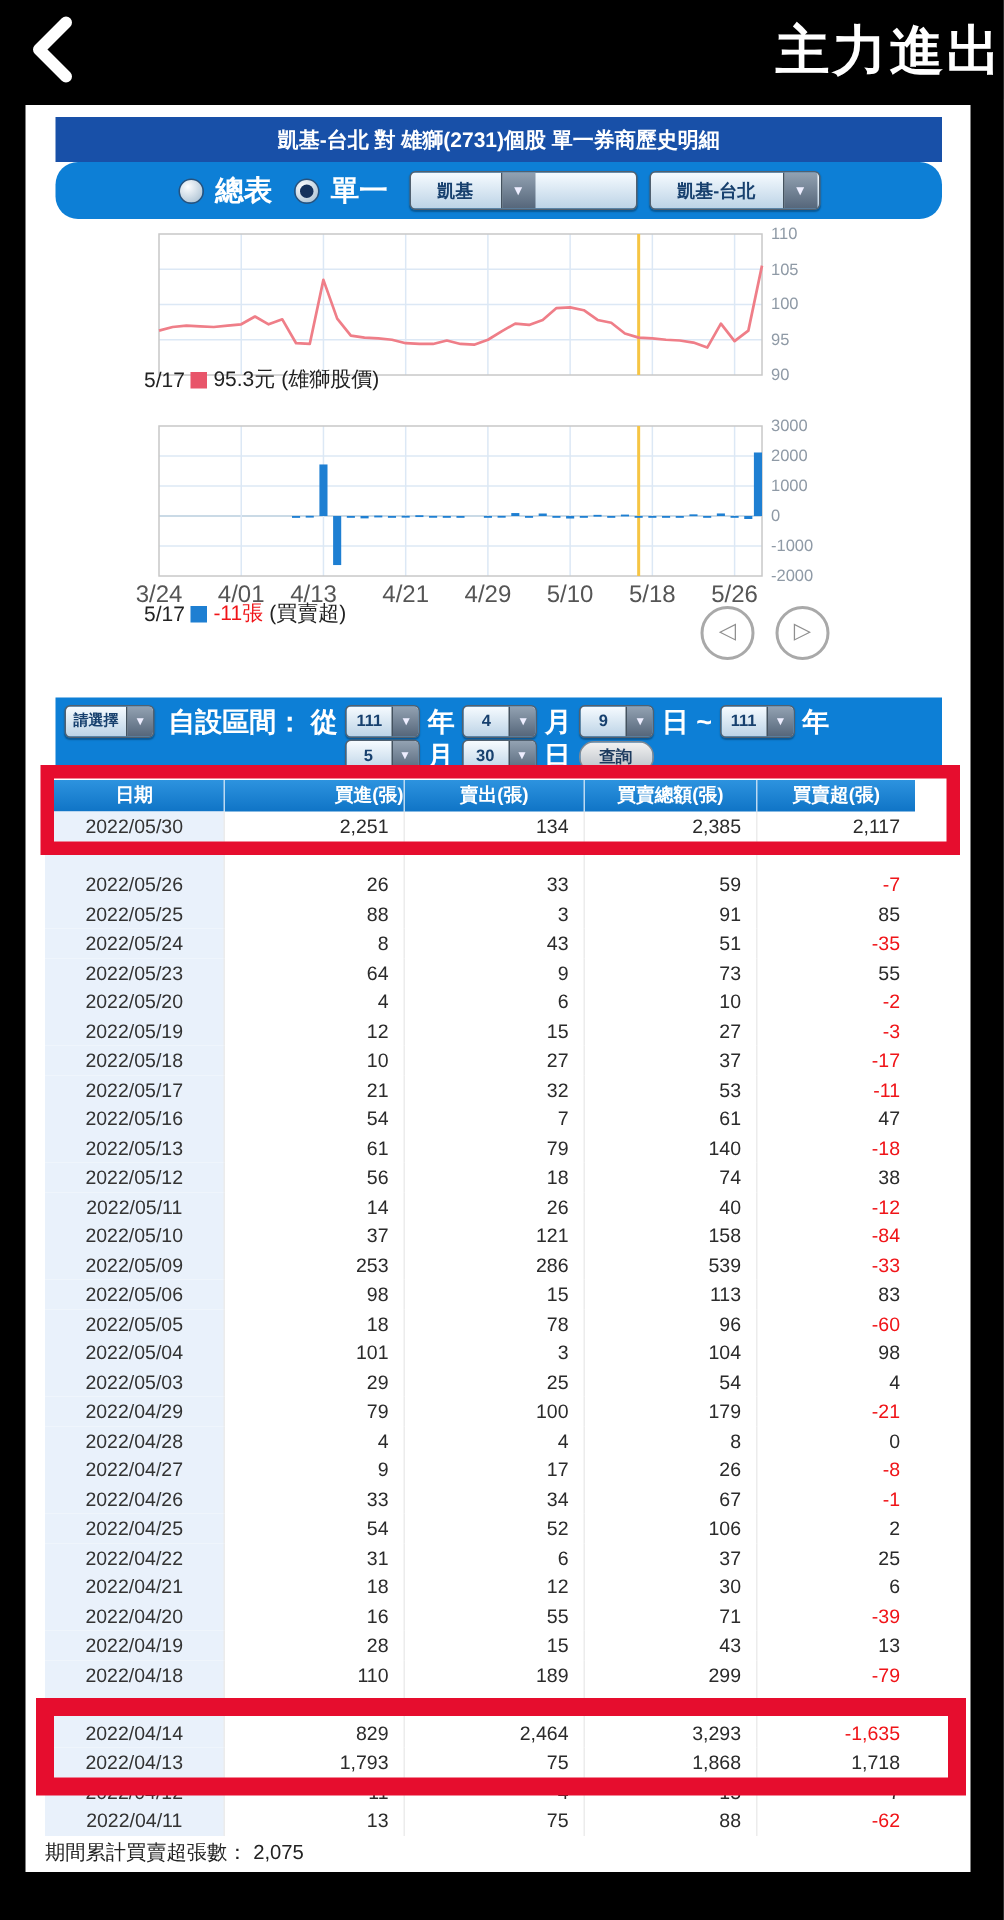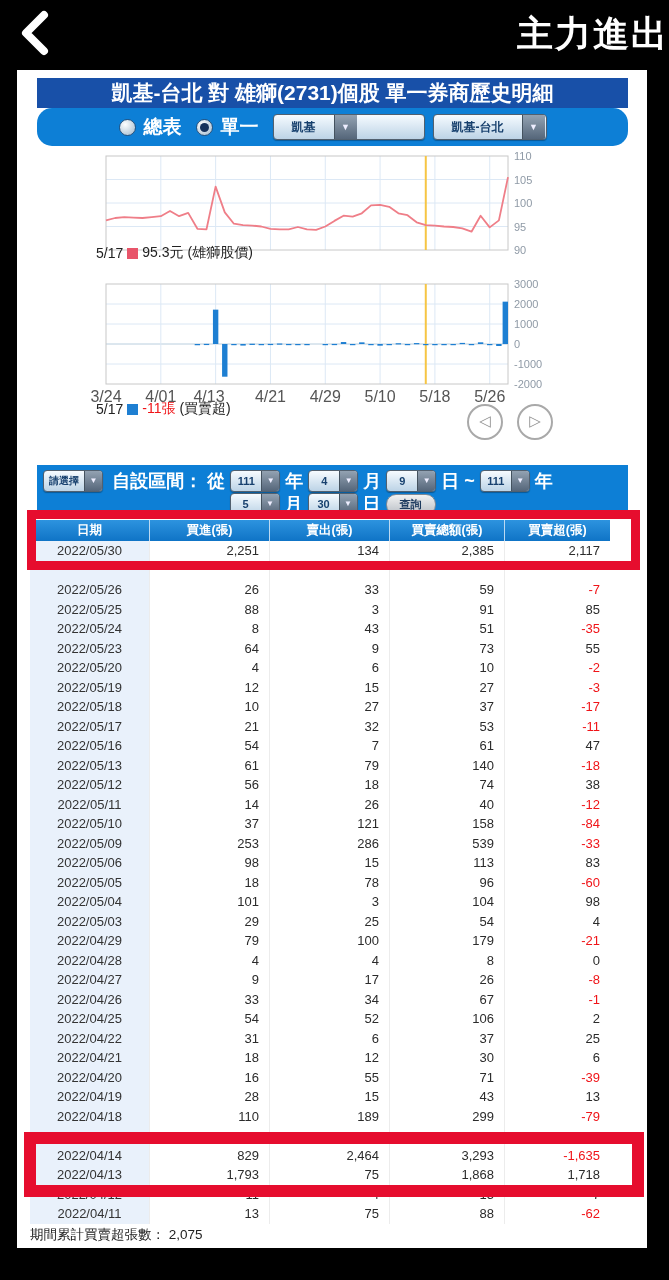--- a/index.html
+++ b/index.html
@@ -6,21 +6,21 @@
   #app{position:relative;width:669px;height:1280px;background:#000;overflow:hidden;
        font-family:"Liberation Sans",sans-serif;}
   
   .topbar{position:absolute;left:0;top:0;width:669px;height:66px;background:#000;}
   .back{position:absolute;left:14px;top:8px;width:48px;height:50px;cursor:pointer;}
   .apptitle{position:absolute;left:0;top:10px;width:669px;text-align:right;
             color:#fff;font-size:36px;font-weight:bold;letter-spacing:2px;}
   
   .card{position:absolute;left:17px;top:70px;width:630px;height:1178px;background:#fff;}
   .panel-title{position:absolute;left:20px;top:8px;width:591px;height:30px;background:#1850a8;
-               color:#fff;font-size:21px;font-weight:bold;text-align:center;line-height:30px;}
+               color:#fff;font-size:14px;font-weight:bold;text-align:center;line-height:30px;}
   .controls{position:absolute;left:20px;top:38px;width:591px;height:38px;background:#0d7fd6;
             display:flex;align-items:center;justify-content:center;gap:8px;border-radius:15px;}
   .radio{width:15px;height:15px;border-radius:50%;border:1px solid #26527e;
          background:radial-gradient(circle at 35% 30%,#fdfeff,#9fb8cc);position:relative;cursor:pointer;}
   .radio.sel::after{content:"";position:absolute;left:3px;top:3px;width:9px;height:9px;border-radius:50%;background:#16325c;}
   .rlabel{color:#fff;font-size:19px;font-weight:bold;margin-right:6px;}
   .dd{display:inline-flex;height:24px;border:1px solid #51606f;border-radius:4px;overflow:hidden;
       background:linear-gradient(#f6fbff,#bcd3e6);cursor:pointer;box-shadow:0 1px 1px rgba(0,0,0,.3);}
   .dd .txt{color:#17406e;font-size:12px;font-weight:bold;padding:0 18px;line-height:24px;white-space:nowrap;overflow:hidden;}
   .dd .btn{width:22px;background:linear-gradient(#93a2b2,#55667a);border-left:1px solid #44525f;
@@ -51,21 +51,21 @@
   .table{position:absolute;left:13px;top:450px;width:580px;}
   .thead{display:flex;height:21px;background:linear-gradient(#2d93df,#0f74c6);}
   .th{color:#fff;font-size:12.5px;font-weight:bold;text-align:center;line-height:21px;border-right:1px solid #bcd9f2;box-sizing:border-box;}
   .th:last-child{border-right:none;}
   .trow{display:flex;height:19.5px;line-height:19.5px;font-size:13px;}
   .td{box-sizing:border-box;color:#2b2b2b;border-right:1px solid #ececec;}
   .td:last-child{border-right:none;}
   .td.date{background:#e9f1fb;text-align:center;color:#333;}
   .td.num{text-align:right;padding-right:10px;}
   .td.neg{color:#f01418;}
-  .c0{width:120px;} .c1{width:120px;} .c2{width:120px;} .c3{width:115px;} .c4{width:105px;}
+  .c0{width:120px;} .c1{width:120px;text-align:right;} .c2{width:120px;} .c3{width:115px;} .c4{width:105px;}
   .tfoot{position:absolute;left:13px;top:1156px;font-size:13.5px;color:#222;}
   
   .hl{position:absolute;border-style:solid;pointer-events:none;}
   .hl1{left:10px;top:440px;width:613px;height:60px;border-width:9px;box-sizing:border-box;}
   .hl2{left:7px;top:1062px;width:620px;height:65px;border-width:12px;box-sizing:border-box;}
 </style>
 </head>
 <body>
 
 <div id="app">

